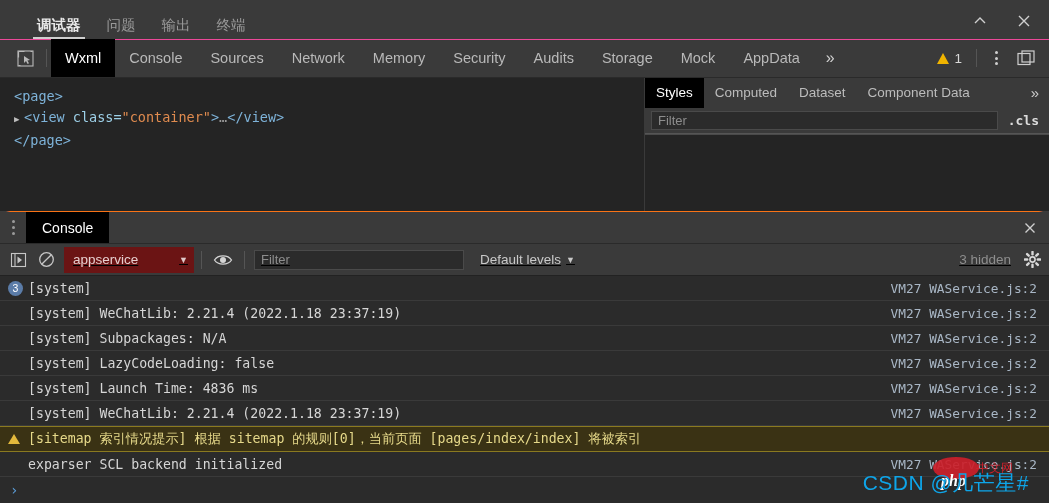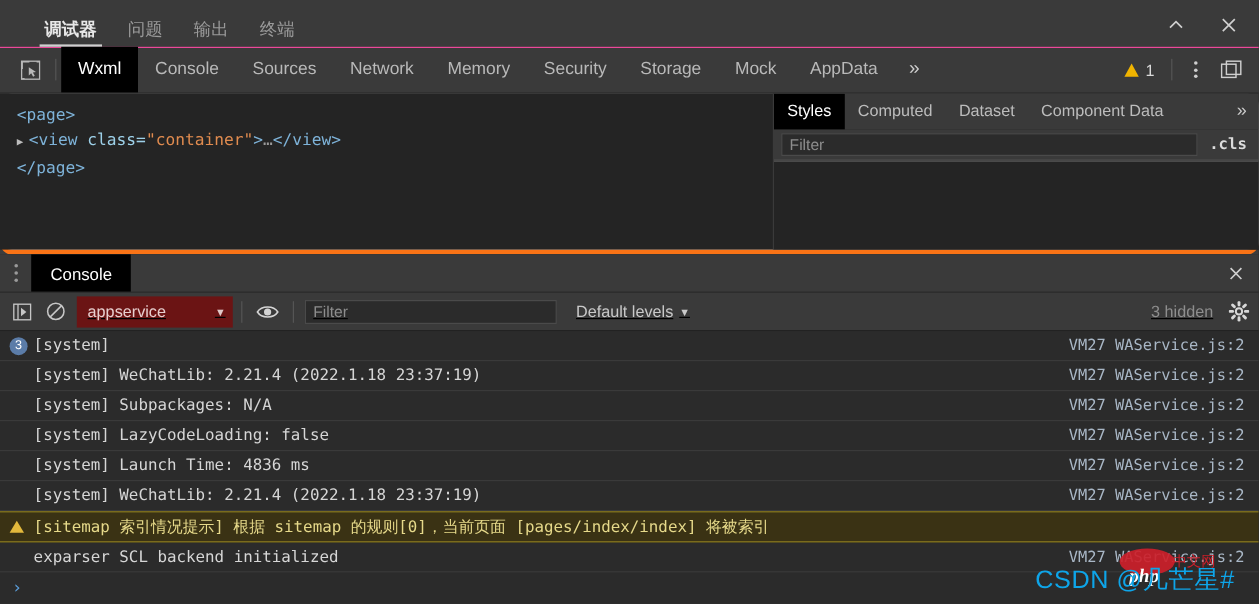--- a/index.html
+++ b/index.html
@@ -90,22 +90,22 @@
     width: 26px; height: 26px; display: flex; flex-direction: column;
     align-items: center; justify-content: center; gap: 2.5px;
   }
   .kebab i { width: 3px; height: 3px; background: #cfcfcf; border-radius: 50%; display: block; }
   .dock-btn { width: 30px; height: 26px; display:flex; align-items:center; justify-content:center; color:#cfcfcf;}
 
   
   .mid {
     height: 148px;
     display: flex;
-    background: #ffffff;
-    border-bottom: 4px solid #f97316;
+    background: #6d28d9;
+    border-bottom: 1px solid #f97316;
     border-radius: 10px;
   }
   .wxml-pane {
     width: 645px;
     background: #242424;
     padding: 8px 0 0 14px;
     font-family: "DejaVu Sans Mono", monospace;
     font-size: 13.5px;
     line-height: 21px;
     overflow: hidden;
@@ -308,20 +308,23 @@
         <span>Sources</span>
       </div>
     <div class="dt-tab">
         <span>Network</span>
       </div>
     <div class="dt-tab">
         <span>Memory</span>
       </div>
     <div class="dt-tab">
         <span>Security</span>
+      </div>
+    <div class="dt-tab">
+        <span>Audits</span>
       </div>
     <div class="dt-tab">
         <span>Storage</span>
       </div>
     <div class="dt-tab">
         <span>Mock</span>
       </div>
     <div class="dt-tab">
         <span>AppData</span>
       </div>

